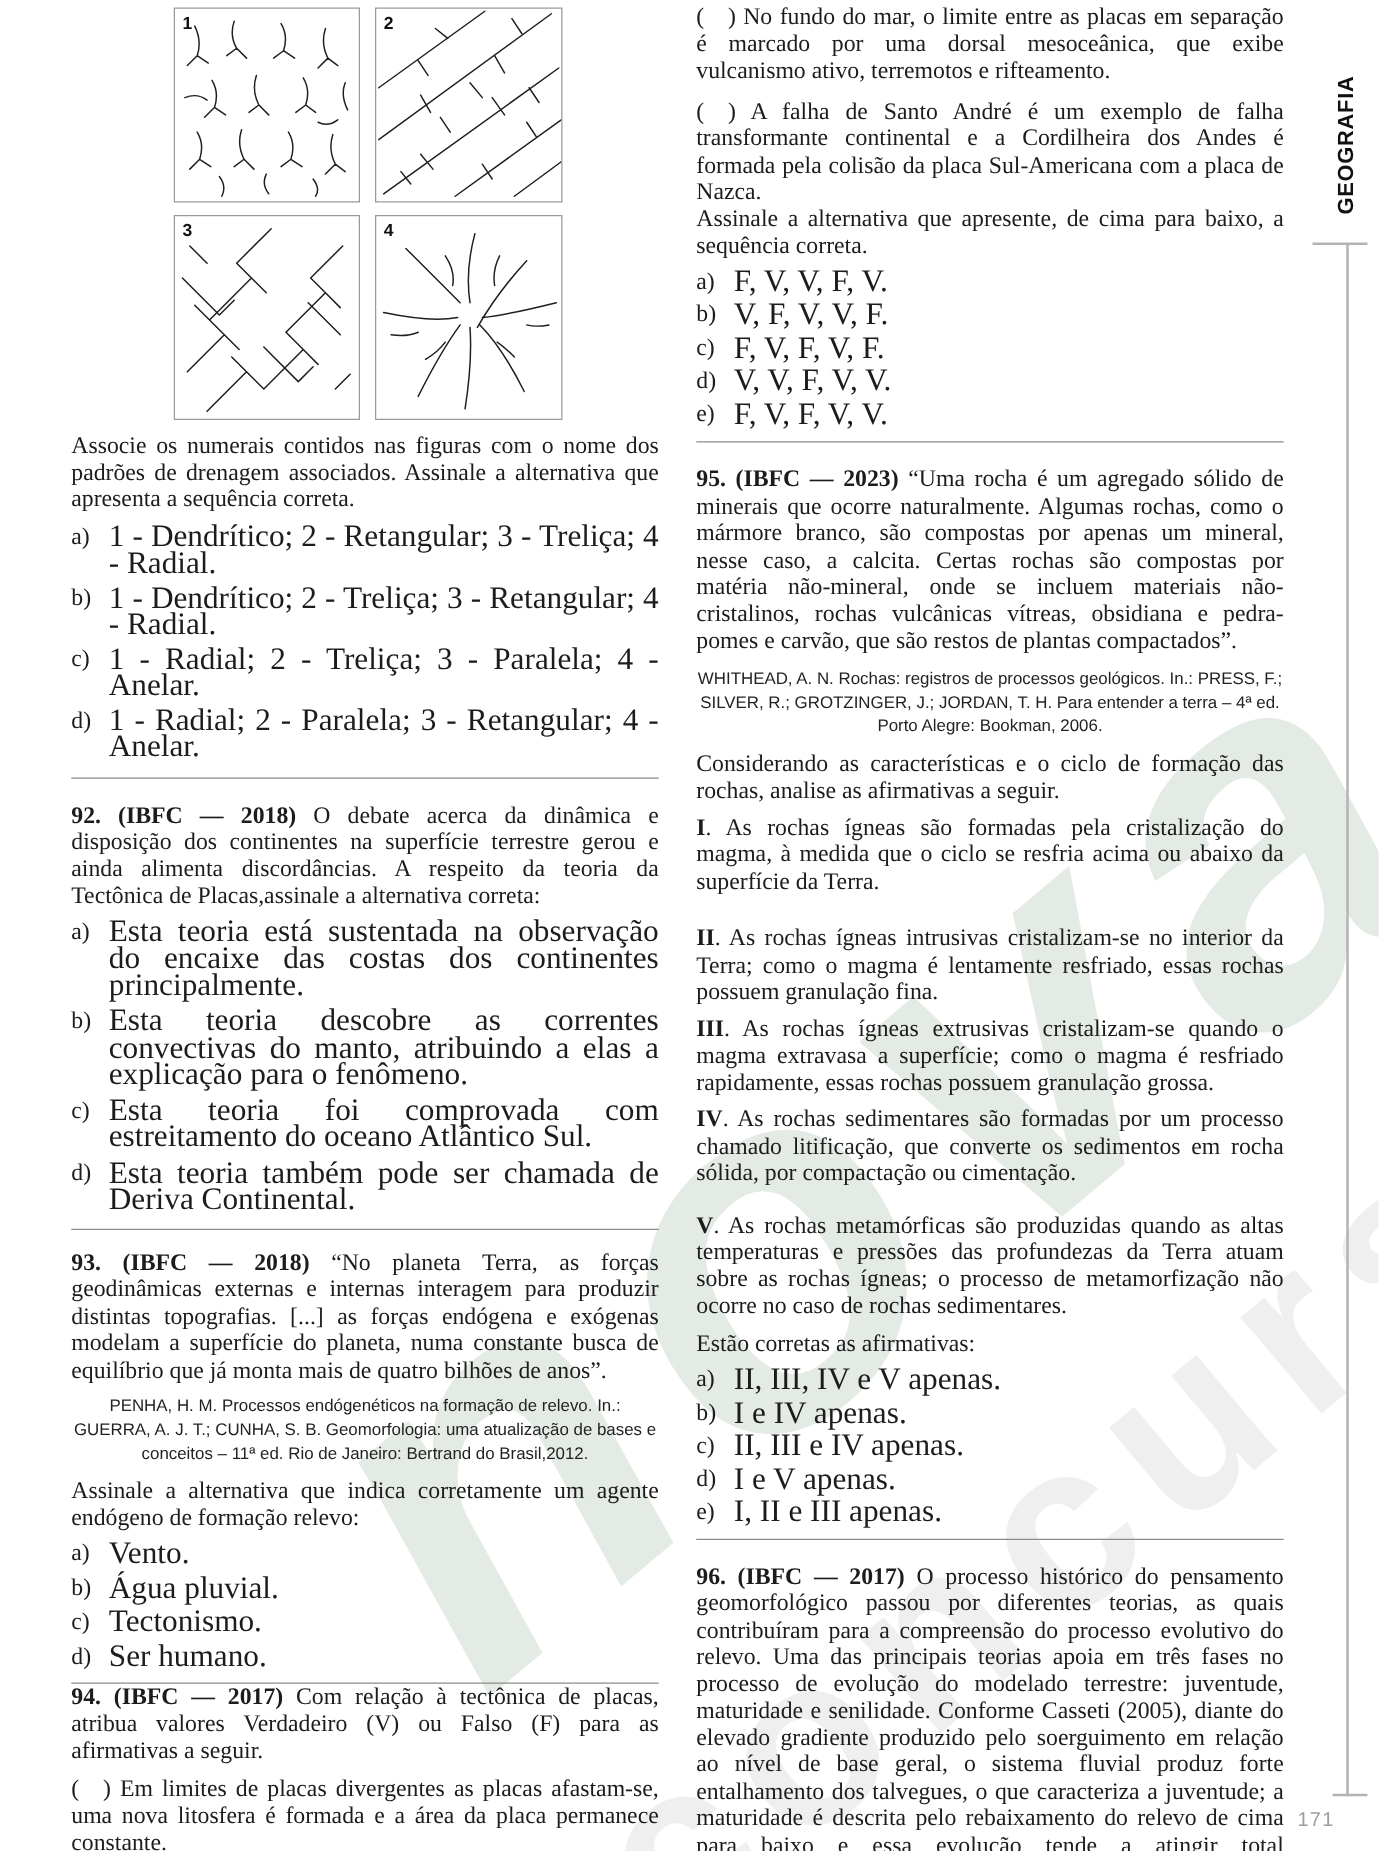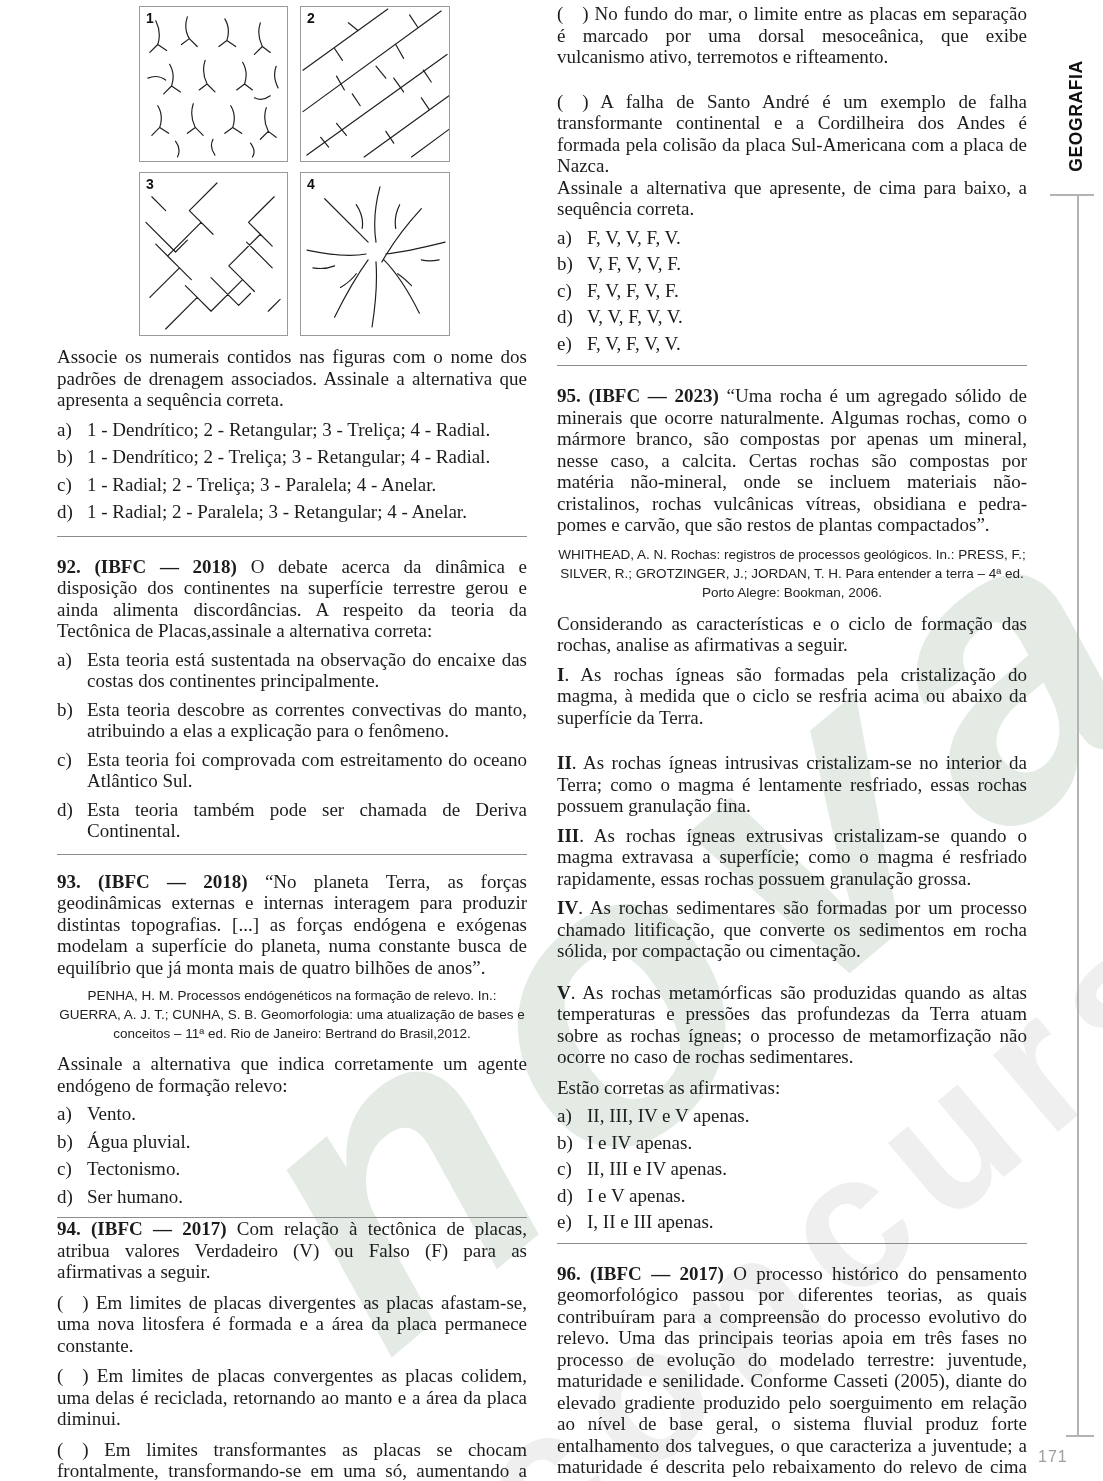--- a/index.html
+++ b/index.html
@@ -15,21 +15,21 @@
   
   .col{position:absolute;top:0;width:470px;z-index:1;}
   .col-left{left:57px;}
   .col-right{left:557px;}
   .para{margin:0;text-align:justify;font-size:19px;line-height:21.5px;}
   .qhead{font-weight:bold;}
   .citation{margin:0;font-family:"Liberation Sans",sans-serif;font-size:13.5px;
             line-height:19px;text-align:center;color:#222;}
   .opt{display:flex;}
   .opt .letter{flex:0 0 30px;font-size:19px;line-height:21.5px;}
-  .opt .otext{flex:1;font-size:19px;line-height:21.5px;text-align:justify;}
+  .opt .otext{flex:1;font-size:25px;line-height:21.5px;text-align:justify;}
   .rule{border:none;border-top:1.5px solid #8c8c8c;margin:0;}
   
   .figs{position:relative;margin:6px 0 0 82px;width:312px;height:330px;}
   .figbox{position:absolute;border:1px solid #9a9a9a;background:#fff;box-sizing:border-box;}
   .figbox .fnum{position:absolute;top:3px;left:6px;font-family:"Liberation Sans",sans-serif;
                 font-weight:bold;font-size:14px;color:#111;}
   .figbox svg{display:block;width:100%;height:100%;}
   .sk{stroke:#1f1f1f;stroke-width:1.2;fill:none;stroke-linecap:round;stroke-linejoin:round;}
   
   .tab{position:absolute;left:1017px;top:105px;width:120px;height:22px;z-index:2;
@@ -148,21 +148,21 @@
     <p class="para" style=""><b class="qhead">94. (IBFC — 2017)</b> <span>Com relação à tectônica de placas, atribua valores Verdadeiro (V) ou Falso (F) para as afirmativas a seguir.</span></p>
 
     <p class="para" style="margin-top:9px;">(  ) Em limites de placas divergentes as placas afastam-se, uma nova litosfera é formada e a área da placa permanece constante.</p>
     <p class="para" style="margin-top:9px;">(  ) Em limites de placas convergentes as placas colidem, uma delas é reciclada, retornando ao manto e a área da placa diminui.</p>
     <p class="para" style="margin-top:9px;">(  ) Em limites transformantes as placas se chocam frontalmente, transformando-se em uma só, aumentando a área da placa.</p>
   </div>
 
   <div class="col col-right">
 
     <p class="para" style="margin-top:3px;">(  ) No fundo do mar, o limite entre as placas em separação é marcado por uma dorsal mesoceânica, que exibe vulcanismo ativo, terremotos e rifteamento.</p>
-    <p class="para" style="margin-top:23px;">(  ) A falha de Santo André é um exemplo de falha transformante continental e a Cordilheira dos Andes é formada pela colisão da placa Sul-Americana com a placa de Nazca.</p>
+    <p class="para" style="margin-top:11px;">(  ) A falha de Santo André é um exemplo de falha transformante continental e a Cordilheira dos Andes é formada pela colisão da placa Sul-Americana com a placa de Nazca.</p>
 
     <p class="para" style="">Assinale a alternativa que apresente, de cima para baixo, a sequência correta.</p>
 
     <div class="opt" style="margin-top:7px;">
       <span class="letter">a)</span>
       <span class="otext">F, V, V, F, V.</span>
     </div>
     <div class="opt" style="margin-top:5px;">
       <span class="letter">b)</span>
       <span class="otext">V, F, V, V, F.</span>

